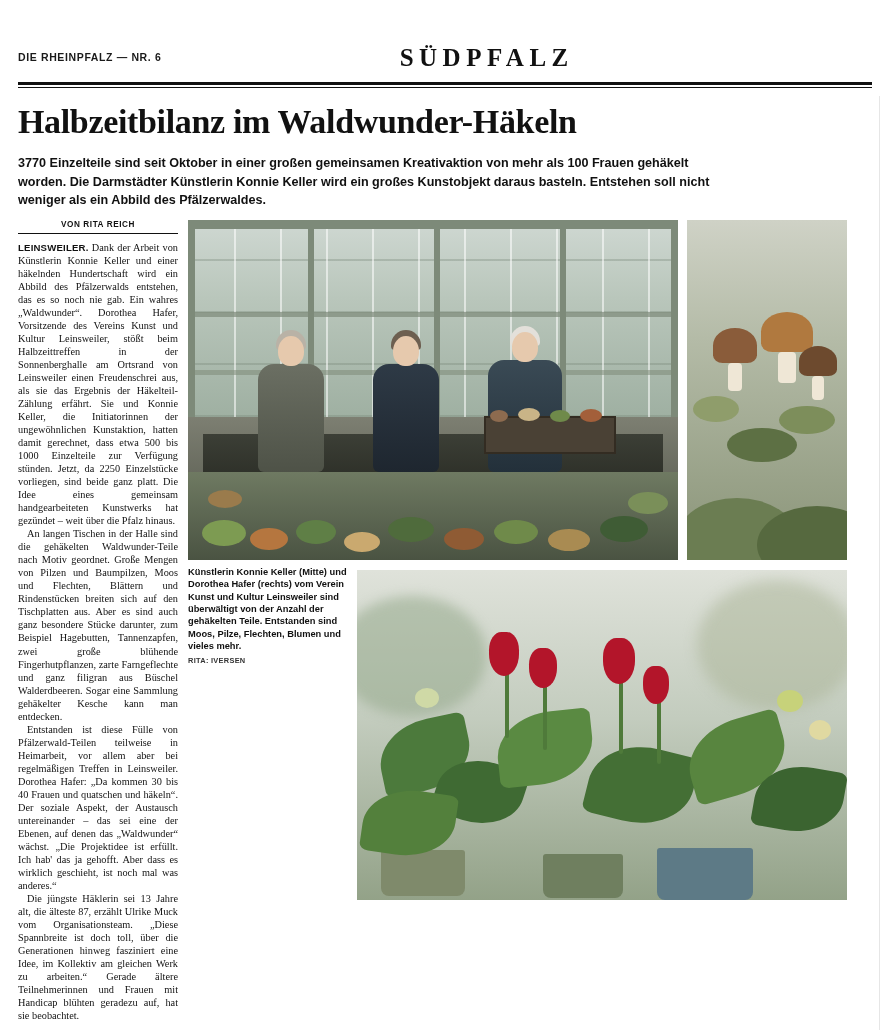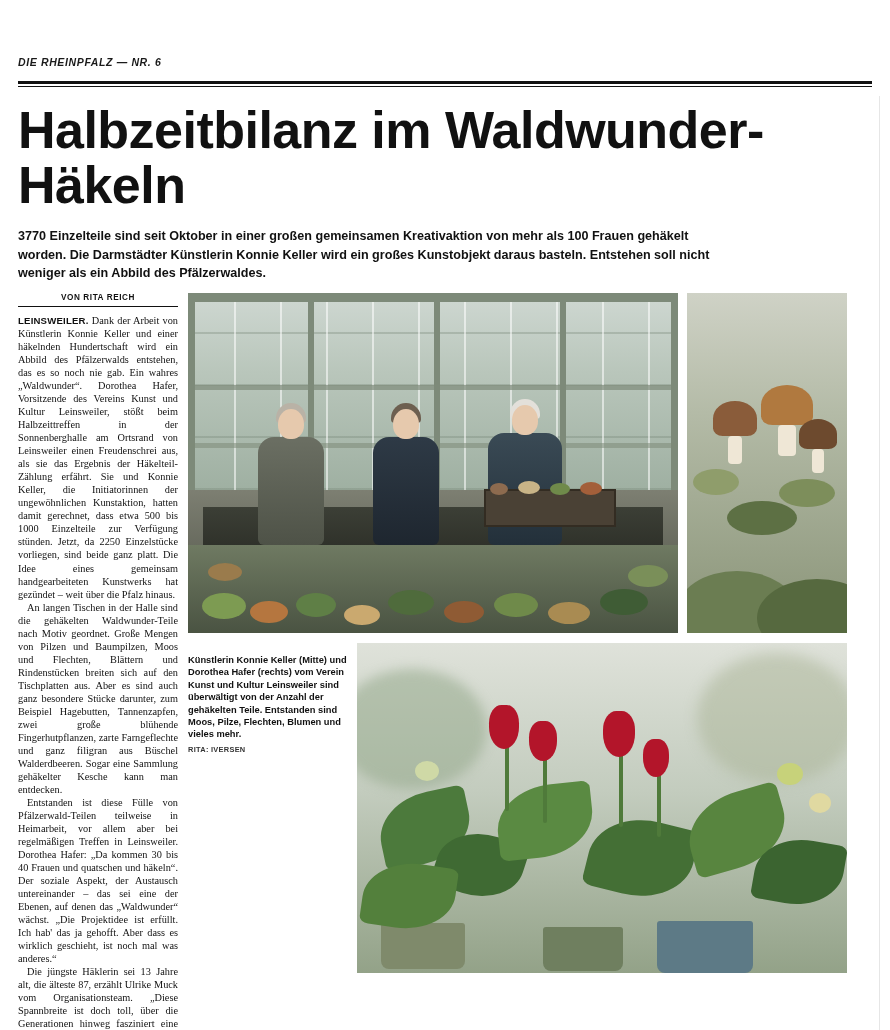--- a/index.html
+++ b/index.html
@@ -9,41 +9,40 @@
     font-family:"Liberation Serif", serif;
     color:#111;
     position:relative;
     overflow:hidden;
   }
   .page{position:relative;width:890px;height:1030px;box-sizing:border-box;padding:0 18px;}
 
   
   .masthead{
     display:flex;align-items:center;justify-content:space-between;
-    padding:56px 0 6px 0;
-    font-style:italic;
+    padding:44px 0 6px 0;
   }
   .mast-left{
     font-family:"Liberation Sans", sans-serif;
     font-size:10.5px;font-weight:700;letter-spacing:.06em;color:#1a1a1a;
     padding-bottom:3px;
   }
   .mast-center{
     flex:1;text-align:center;
     font-family:"Liberation Serif", serif;
     font-size:25px;font-weight:700;letter-spacing:.22em;color:#111;
     padding-right:60px;
   }
   .rule-thick{height:3px;background:#111;margin-top:4px;}
   .rule-thin{height:1px;background:#111;margin-top:2px;}
 
   
   h1.headline{
-    font-family:Liberation Sans, sans-serif;
-    font-size:52px;line-height:1.06;font-weight:700;
+    font-family:Liberation Serif, serif;
+    font-size:34px;line-height:1.06;font-weight:700;
     margin:16px 0 14px 0;letter-spacing:-0.01em;
   }
   .standfirst{
     font-family:"Liberation Sans", sans-serif;
     font-size:12.6px;line-height:1.48;font-weight:700;color:#111;
     margin-bottom:10px;max-width:700px;
   }
 
   
   .main-grid{
@@ -70,21 +69,21 @@
 
   
   .photo-row{display:flex;gap:9px;align-items:flex-start;}
   .photo{position:relative;overflow:hidden;background:#8a8f84;}
   .photo-main{width:490px;height:340px;}
   .photo-side{width:160px;height:340px;}
 
   .caption{
     font-family:"Liberation Sans", sans-serif;
     font-size:9.3px;line-height:1.33;font-weight:700;color:#111;
-    margin-top:21px;width:160px;
+    margin-top:6px;width:160px;
   }
   .credit{
     font-family:"Liberation Sans", sans-serif;
     font-size:7.4px;font-weight:700;letter-spacing:.04em;color:#333;margin-top:4px;
   }
 
   .photo-wide{width:490px;height:330px;margin-top:10px;}
 
   
   .edge-line{position:absolute;top:96px;bottom:0;width:1px;background:#e6e6e6;}
@@ -128,20 +127,21 @@
 </style>
 </head>
 <body>
 
 <div class="page">
 
   <div class="edge-line" style="right:10px;"></div>
 
   <div class="masthead">
     <div class="mast-left">DIE RHEINPFALZ — NR. 6</div>
+    <div class="mast-center">SÜDPFALZ</div>
   </div>
   <div class="rule-thick"></div>
   <div class="rule-thin"></div>
 
   <h1 class="headline">Halbzeitbilanz im Waldwunder-Häkeln</h1>
   <div class="standfirst">3770 Einzelteile sind seit Oktober in einer großen gemeinsamen Kreativaktion von mehr als 100 Frauen gehäkelt worden. Die Darmstädter Künstlerin Konnie Keller wird ein großes Kunstobjekt daraus basteln. Entstehen soll nicht weniger als ein Abbild des Pfälzerwaldes.</div>
 
   <div class="main-grid">
 
     <div class="col-left">

